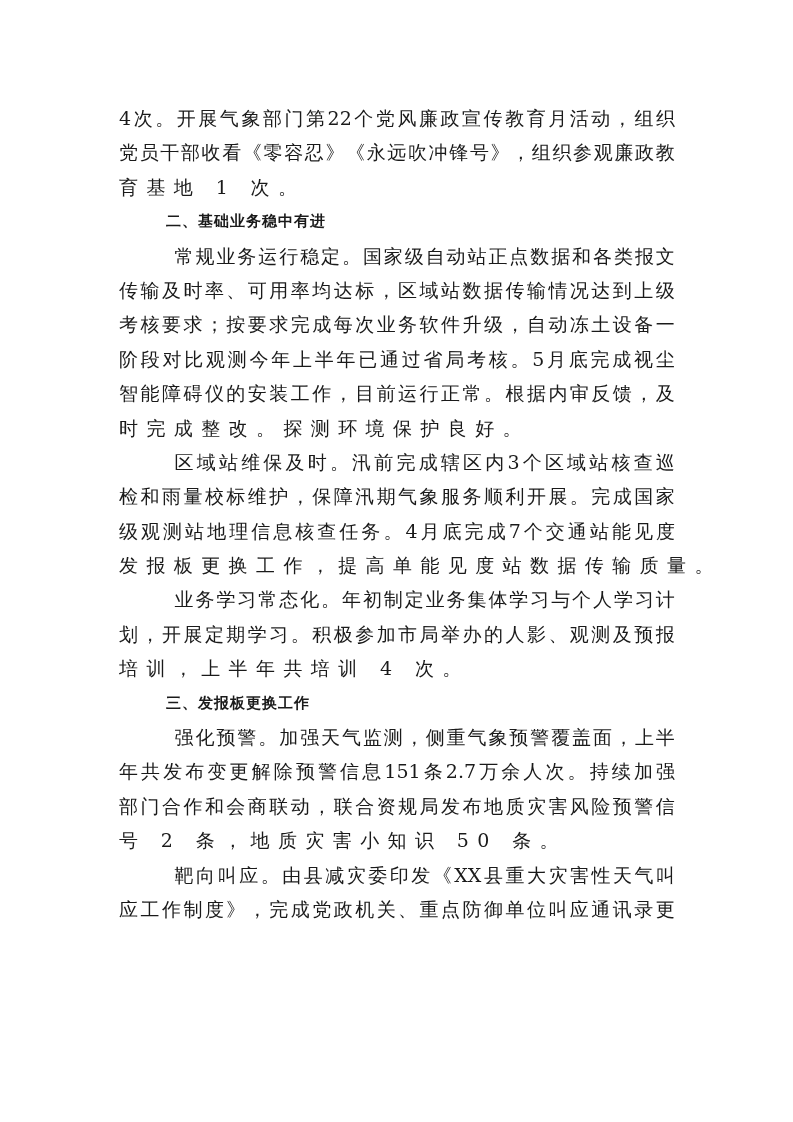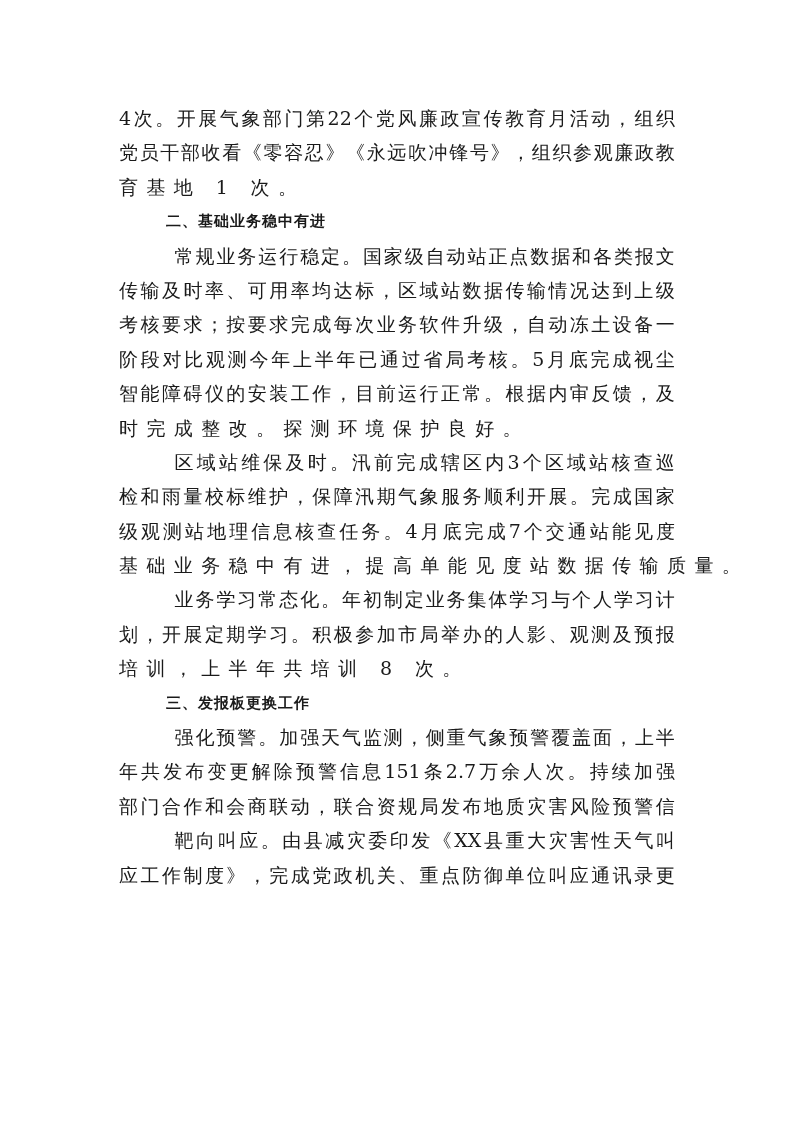--- a/index.html
+++ b/index.html
@@ -356,21 +356,21 @@
           <span>7</span>
           <span>个</span>
           <span>交</span>
           <span>通</span>
           <span>站</span>
           <span>能</span>
           <span>见</span>
           <span>度</span>
         </span>
       </div>
-    <div class="line last">基础业务稳中有进，提高单能见度站数据传输质量。</div>
+    <div class="line last">发报板更换工作，提高单能见度站数据传输质量。</div>
   </div>
 
   <div class="para">
     <div class="line indent">
         <span class="full" style="display: flex; justify-content: space-between;">
           <span>业</span>
           <span>务</span>
           <span>学</span>
           <span>习</span>
           <span>常</span>
@@ -418,21 +418,21 @@
           <span>人</span>
           <span>影</span>
           <span>、</span>
           <span>观</span>
           <span>测</span>
           <span>及</span>
           <span>预</span>
           <span>报</span>
         </span>
       </div>
-    <div class="line last">培训，上半年共培训 8 次。</div>
+    <div class="line last">培训，上半年共培训 4 次。</div>
   </div>
 
   <div class="heading">三、发报板更换工作</div>
 
   <div class="para">
     <div class="line indent">
         <span class="full" style="display: flex; justify-content: space-between;">
           <span>强</span>
           <span>化</span>
           <span>预</span>
@@ -510,20 +510,21 @@
           <span>质</span>
           <span>灾</span>
           <span>害</span>
           <span>风</span>
           <span>险</span>
           <span>预</span>
           <span>警</span>
           <span>信</span>
         </span>
       </div>
+    <div class="line last">号 2 条，地质灾害小知识 50 条。</div>
   </div>
 
   <div class="para">
     <div class="line indent">
         <span class="full" style="display: flex; justify-content: space-between;">
           <span>靶</span>
           <span>向</span>
           <span>叫</span>
           <span>应</span>
           <span>。</span>

